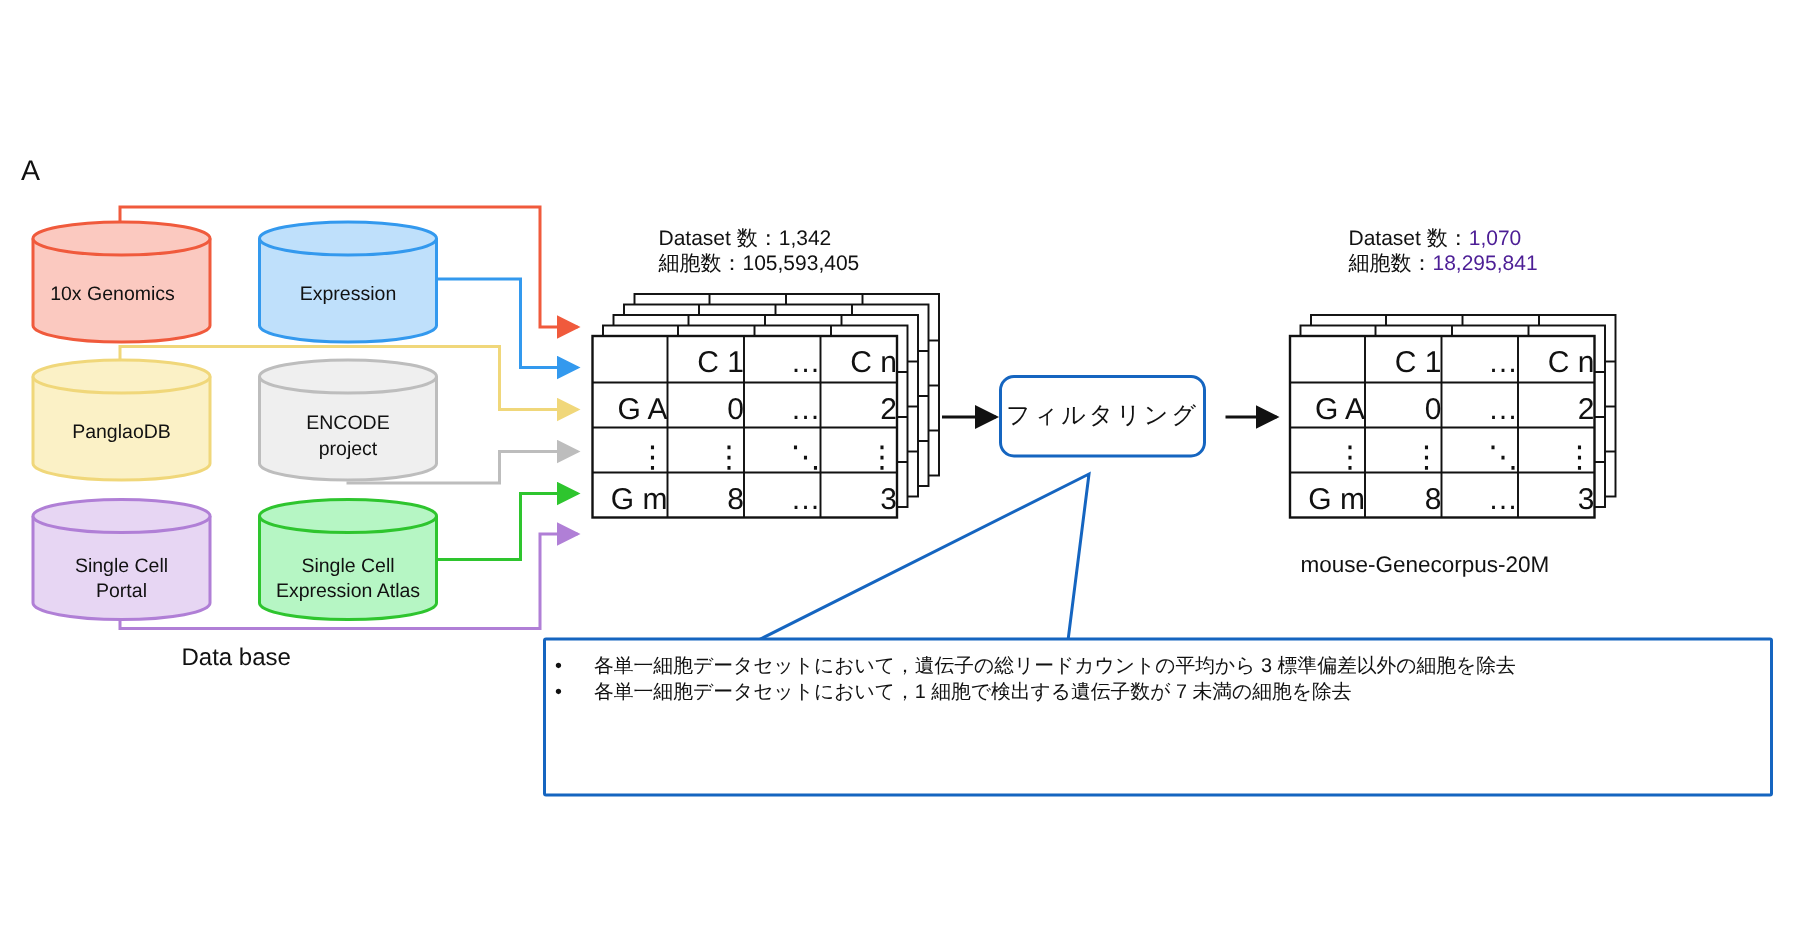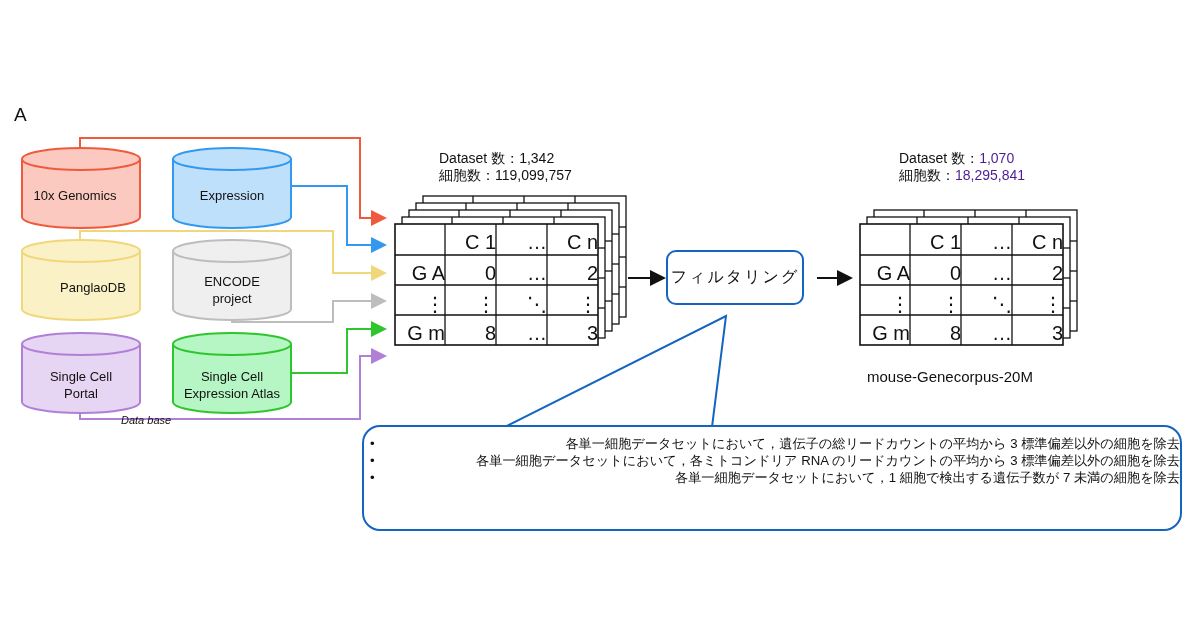--- a/index.html
+++ b/index.html
@@ -2,21 +2,21 @@
 <html><head>
 <meta charset="utf-8">
 <style>
   html,body{margin:0;padding:0;background:#fff;}
   body{width:1200px;height:630px;position:relative;overflow:hidden;font-family:"Liberation Sans","DejaVu Sans",sans-serif;color:#111;}
   svg{position:absolute;left:0;top:0;}
   .lbl{position:absolute;font-size:13px;text-align:center;line-height:17px;color:#111;}
   .txt{position:absolute;font-size:14px;color:#111;white-space:nowrap;}
   .red{color:#4c1d95;}
   .filter-box{position:absolute;left:666px;top:250px;width:138px;height:55px;border:2px solid #1565c0;border-radius:10px;box-sizing:border-box;display:flex;align-items:center;justify-content:center;font-size:16px;letter-spacing:2px;background:#fff;}
-  .notes{position:absolute;left:362px;top:425px;width:820px;height:106px;border:2px solid #1565c0;border-radius:18px;box-sizing:border-box;background:#fff;padding:8px 0 0 0;text-align:right;}
+  .notes{position:absolute;left:362px;top:425px;width:820px;height:106px;border:2px solid #1565c0;border-radius:2px;box-sizing:border-box;background:#fff;padding:8px 0 0 0;}
   .notes ul{margin:0;padding:0;list-style:none;}
   .notes li{position:relative;font-size:13.2px;line-height:17px;padding-left:32px;white-space:nowrap;}
   .notes li::before{content:"•";position:absolute;left:6px;top:0;}
   .cell{position:absolute;font-size:20px;text-align:right;}
 </style>
 </head>
 <body>
 
 <svg width="1200" height="630">
   <defs>
@@ -141,37 +141,37 @@
   <line x1="628" y1="278" x2="664" y2="278" stroke="#111" stroke-width="2" marker-end="url(#ah-black)"></line>
   <line x1="817" y1="278" x2="851" y2="278" stroke="#111" stroke-width="2" marker-end="url(#ah-black)"></line>
 
   <path d="M505,427 L726,316 L712,427" fill="#fff" stroke="#1565c0" stroke-width="2"></path>
 </svg>
 
 <div class="txt" style="left:14px;top:104px;font-size:19px;">A</div>
 
 <div class="lbl" style="left:22px;top:187px;width:106px;">10x Genomics</div>
 <div class="lbl" style="left:173px;top:187px;width:118px;">Expression</div>
-<div class="lbl" style="left:22px;top:279px;width:118px;margin-left:12px;">PanglaoDB</div>
+<div class="lbl" style="left:22px;top:279px;width:118px;">PanglaoDB</div>
 <div class="lbl" style="left:173px;top:273px;width:118px;">
   <div>ENCODE</div>
   <div>project</div>
 </div>
 <div class="lbl" style="left:22px;top:368px;width:118px;">
   <div>Single Cell</div>
   <div>Portal</div>
 </div>
 <div class="lbl" style="left:168px;top:368px;width:128px;">
   <div>Single Cell</div>
   <div>Expression Atlas</div>
 </div>
-<div class="txt" style="left:121px;top:414px;font-size:11px;font-style:italic;">Data base</div>
+<div class="txt" style="left:121px;top:430px;font-size:16px;">Data base</div>
 
 <div class="txt" style="left:439px;top:150px;"><span>Dataset 数：</span><span>1,342</span></div>
-<div class="txt" style="left:439px;top:167px;"><span>細胞数：</span><span>119,099,757</span></div>
+<div class="txt" style="left:439px;top:167px;"><span>細胞数：</span><span>105,593,405</span></div>
 
 <div class="txt" style="left:899px;top:150px;"><span>Dataset 数：</span><span class="red">1,070</span></div>
 <div class="txt" style="left:899px;top:167px;"><span>細胞数：</span><span class="red">18,295,841</span></div>
 
 <div id="cells-raw">
     <div class="cell" style="left: 395px; top: 231px; width: 50px;"></div>
     <div class="cell" style="left: 445px; top: 231px; width: 51px;">C 1</div>
     <div class="cell" style="left: 496px; top: 231px; width: 51px;">…</div>
     <div class="cell" style="left: 547px; top: 231px; width: 51px;">C n</div>
     <div class="cell" style="left: 395px; top: 262px; width: 50px;">G A</div>
@@ -208,16 +208,15 @@
 
 <div class="txt" style="left:867px;top:368px;font-size:15px;">mouse-Genecorpus-20M</div>
 
 <div class="filter-box">
     <span>フィルタリング</span>
   </div>
 
 <div class="notes">
   <ul>
     <li>各単一細胞データセットにおいて，遺伝子の総リードカウントの平均から 3 標準偏差以外の細胞を除去</li>
-    <li>各単一細胞データセットにおいて，各ミトコンドリア RNA のリードカウントの平均から 3 標準偏差以外の細胞を除去</li>
     <li>各単一細胞データセットにおいて，1 細胞で検出する遺伝子数が 7 未満の細胞を除去</li>
   </ul>
 </div>
 
 </body></html>

